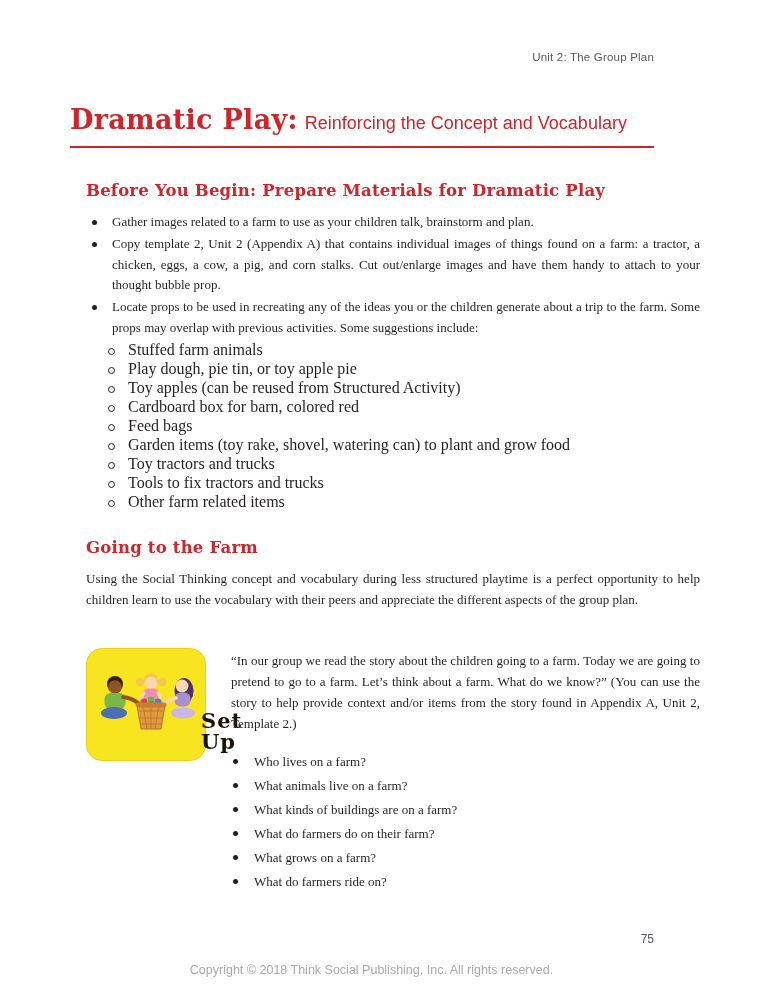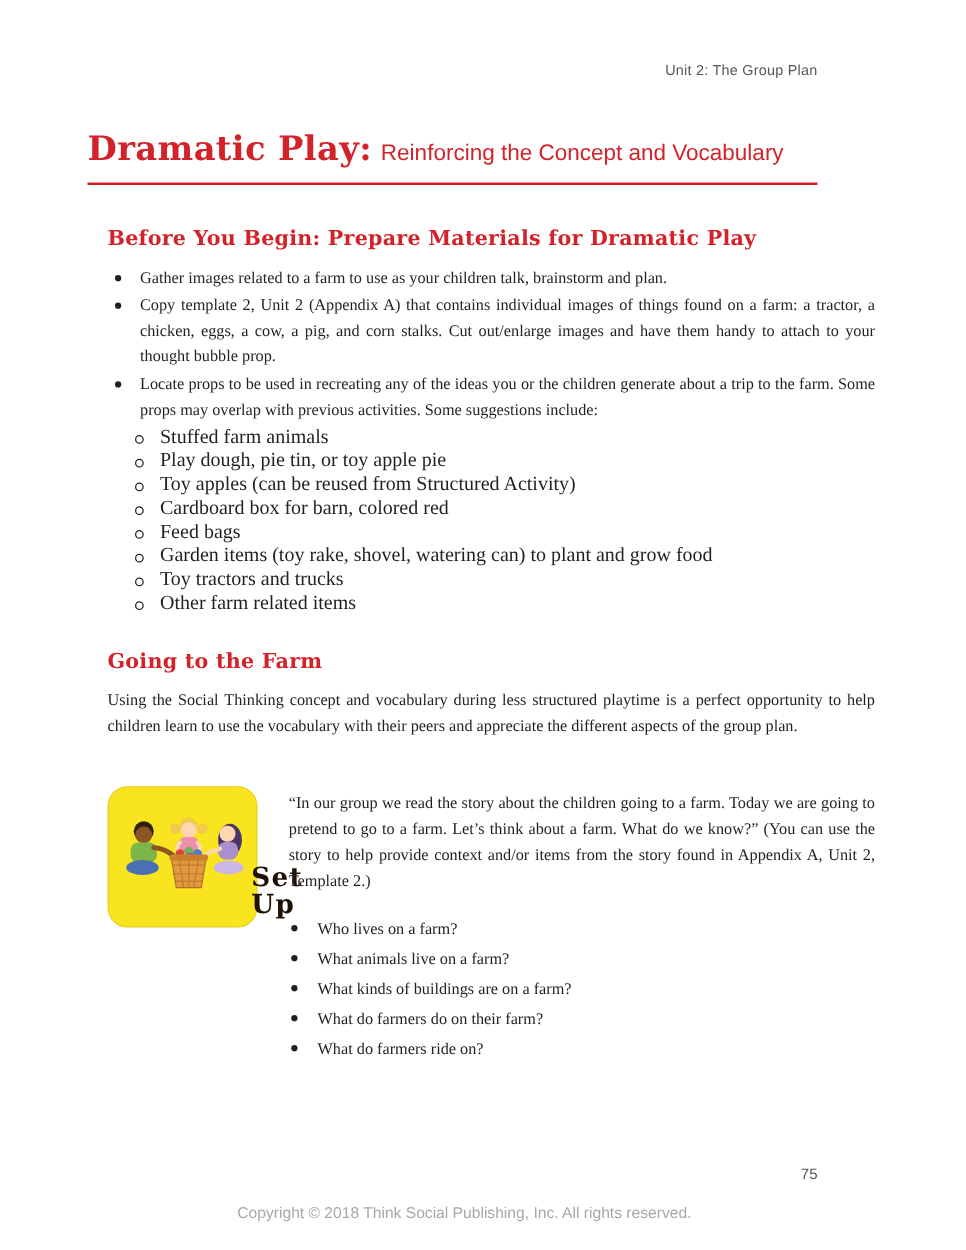--- a/index.html
+++ b/index.html
@@ -144,20 +144,24 @@
       <li>
         <span class="circle"></span>
         <span class="stext">Garden items (toy rake, shovel, watering can) to plant and grow food</span>
       </li>
       <li>
         <span class="circle"></span>
         <span class="stext">Toy tractors and trucks</span>
       </li>
       <li>
         <span class="circle"></span>
+        <span class="stext">Tools to fix tractors and trucks</span>
+      </li>
+      <li>
+        <span class="circle"></span>
         <span class="stext">Other farm related items</span>
       </li>
     </ul>
 
     <h2 class="red-heading section-2">Going to the Farm</h2>
     <p class="body-par">Using the Social Thinking concept and vocabulary during less structured playtime is a perfect opportunity to help children learn to use the vocabulary with their peers and appreciate the different aspects of the group plan.</p>
 
     <div class="setup-row">
 
       <div class="setup-box">
@@ -208,20 +212,24 @@
           <li>
             <span class="dot"></span>
             <span class="btext">What kinds of buildings are on a farm?</span>
           </li>
           <li>
             <span class="dot"></span>
             <span class="btext">What do farmers do on their farm?</span>
           </li>
           <li>
             <span class="dot"></span>
+            <span class="btext">What grows on a farm?</span>
+          </li>
+          <li>
+            <span class="dot"></span>
             <span class="btext">What do farmers ride on?</span>
           </li>
         </ul>
       </div>
 
     </div>
   </div>
 
   <div class="page-number">75</div>
   <div class="copyright">Copyright © 2018 Think Social Publishing, Inc. All rights reserved.</div>

